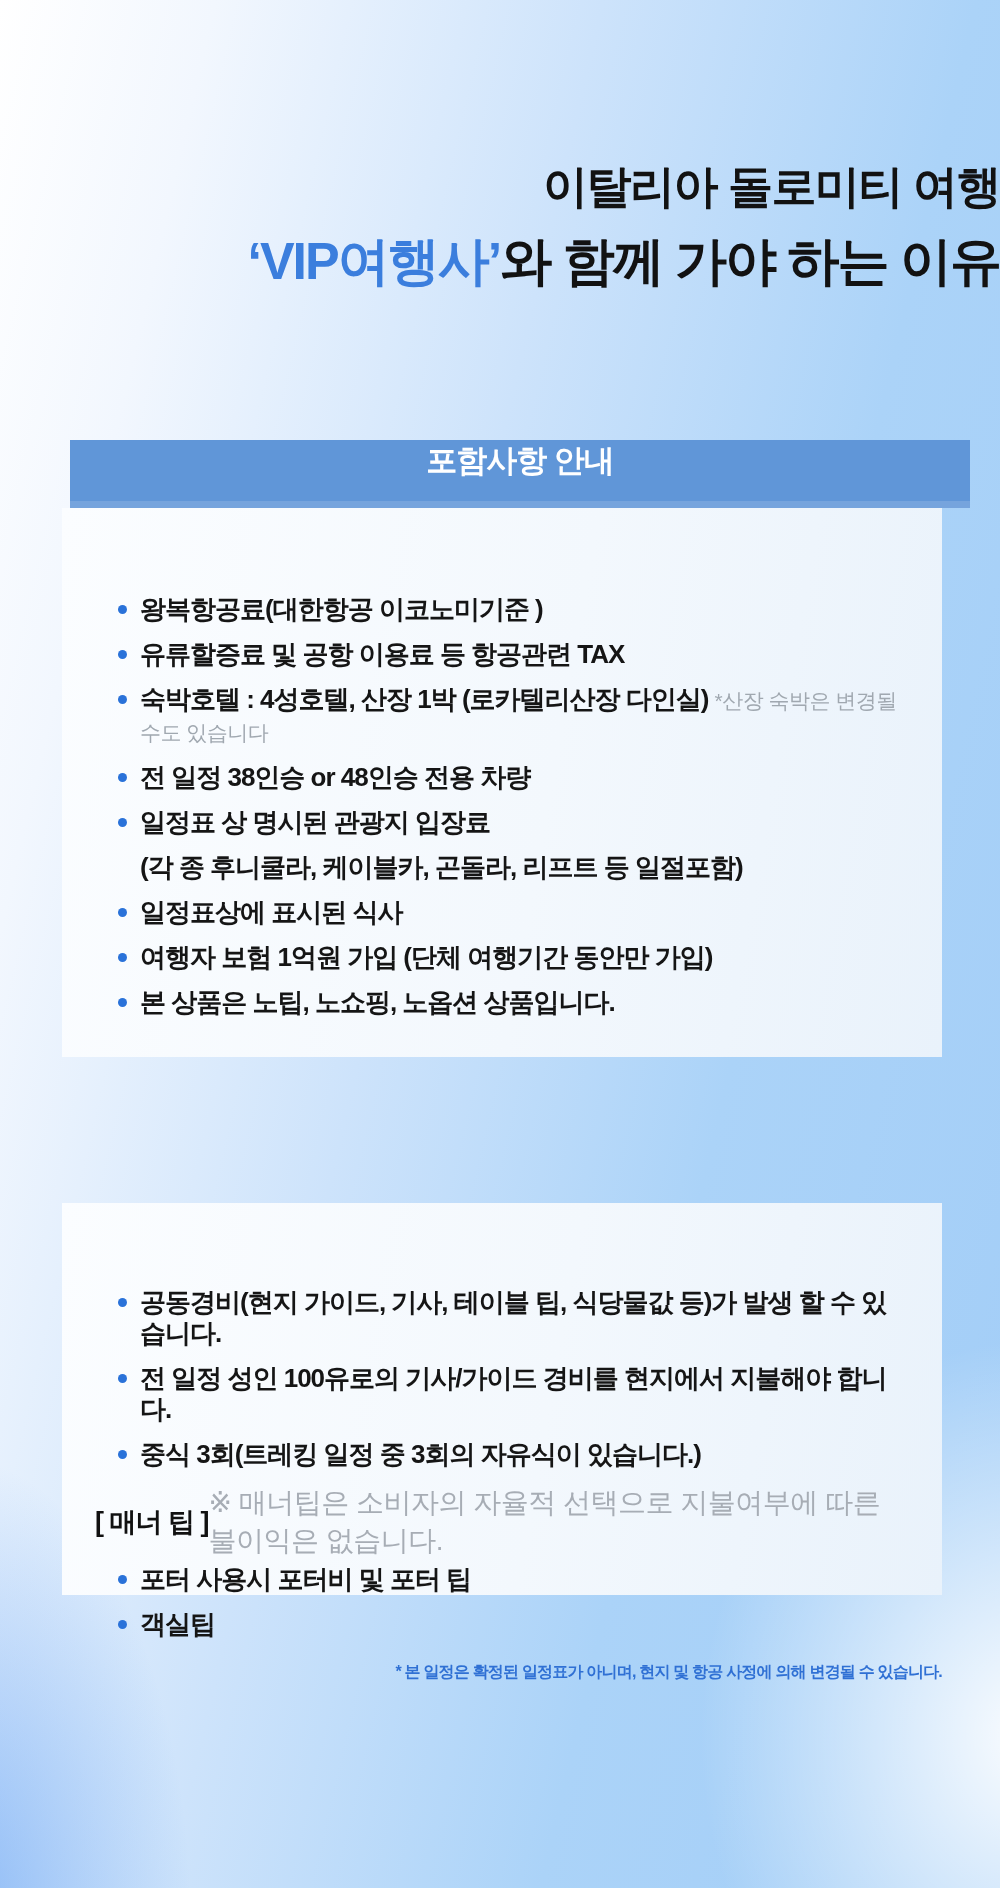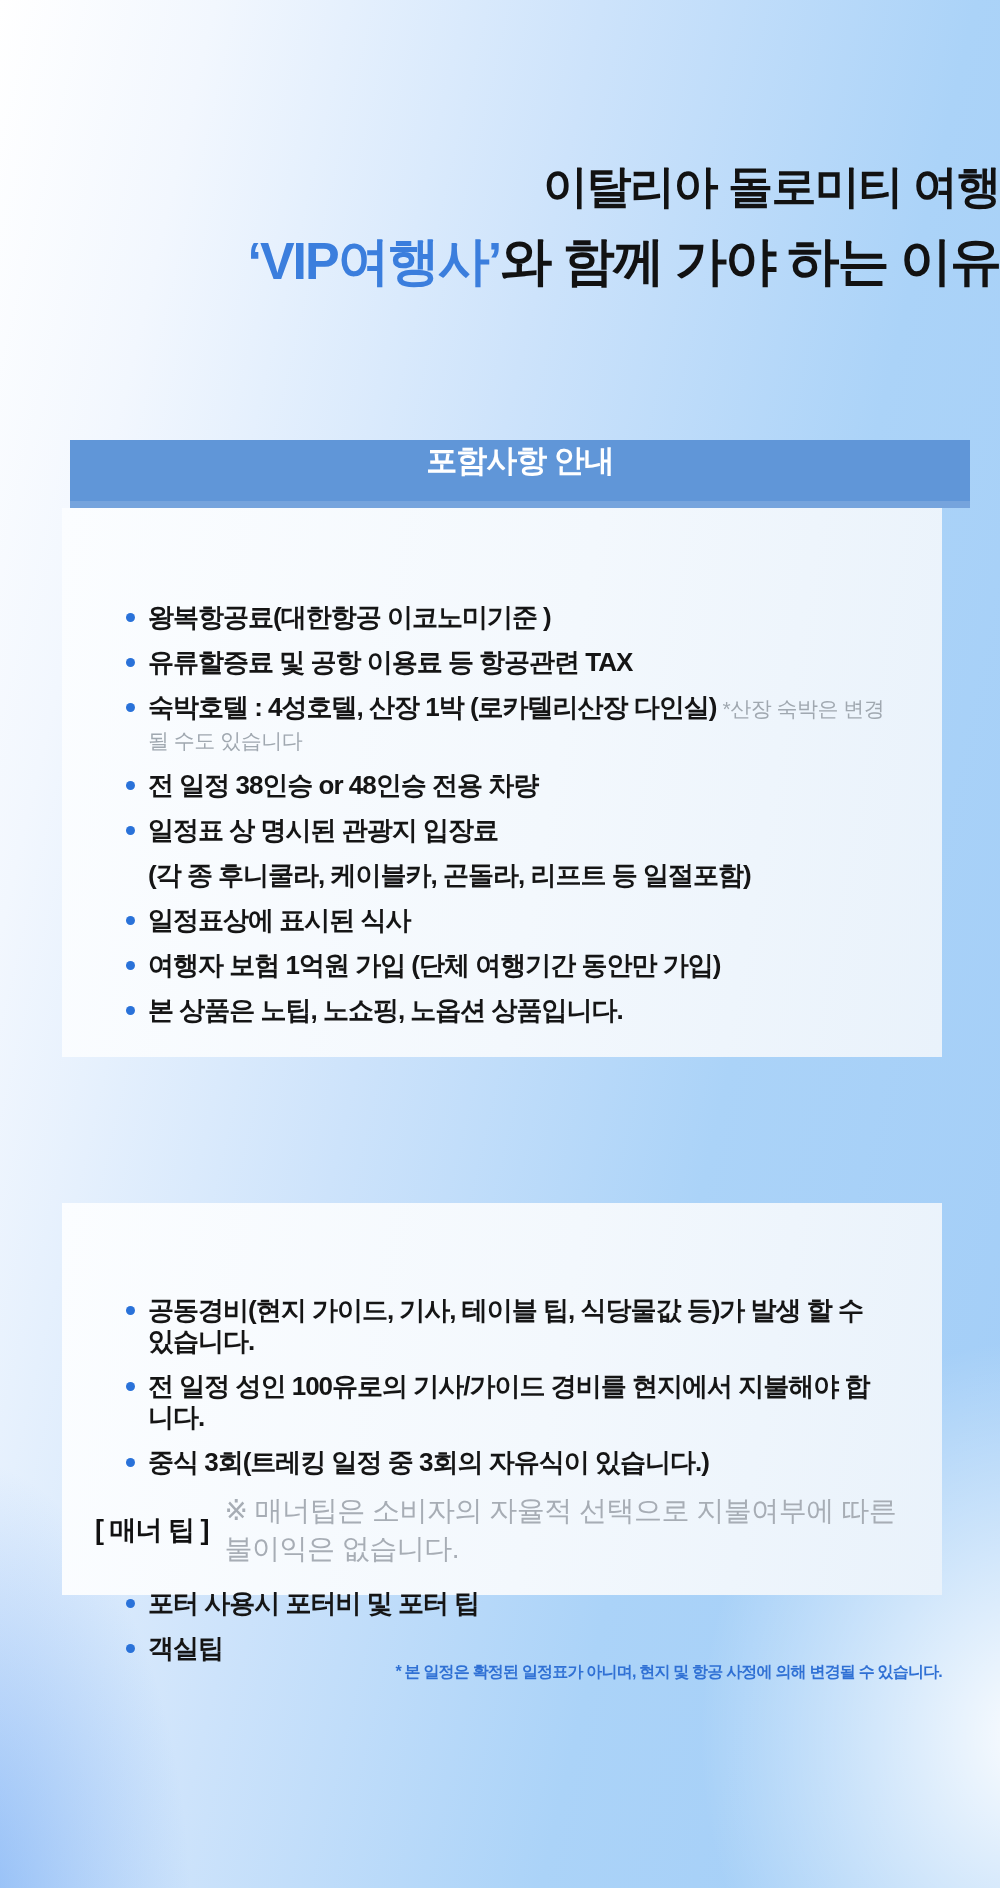--- a/index.html
+++ b/index.html
@@ -35,42 +35,42 @@
 
   
   .panel{
     position:absolute;left:62px;width:880px;
     background:linear-gradient(100deg,#fbfdff 0%,#f3f8fd 55%,#e9f2fb 100%);
   }
   .panel-included{top:508px;height:549px;}
   .panel-excluded{top:1203px;height:392px;}
 
   
-  ul.blist{list-style:none;margin:8px;padding:0 40px 0 56px;}
+  ul.blist{list-style:none;margin:0;padding:0 40px 0 56px;}
   .panel-included ul.blist{padding-top:86px;}
   .panel-excluded ul.blist{padding-top:84px;}
   ul.blist li{
     display:flex;align-items:flex-start;
     margin-bottom:14px;
     color:#151515;font-size:26px;font-weight:700;letter-spacing:-1px;line-height:31px;
   }
   .dot{
     flex:0 0 auto;width:9px;height:9px;border-radius:50%;
     background:#2a72d9;margin:11px 13px 0 0;
   }
   .txtwrap{flex:1 1 auto;}
   .item-note{
     font-size:21px;font-weight:500;color:#a0a8b0;letter-spacing:-0.5px;margin-left:6px;
   }
   .cont-line{margin-top:14px;font-weight:700;}
 
   
   .manner-row{
-    display:flex;align-items:center;gap:16px;
-    margin:12px 30px 20px 33px;
+    display:flex;align-items:center;
+    margin:12px 30px 4px 33px;
   }
   .manner-label{font-size:27px;font-weight:800;color:#111;letter-spacing:-1px;white-space:nowrap;}
   .manner-note{font-size:28px;font-weight:500;color:#a7adb5;letter-spacing:-0.5px;}
 
   
   .footer-note{
     position:absolute;top:1662px;right:58px;
     color:#2f70d4;font-size:16px;font-weight:700;letter-spacing:-0.8px;
   }
 </style>

